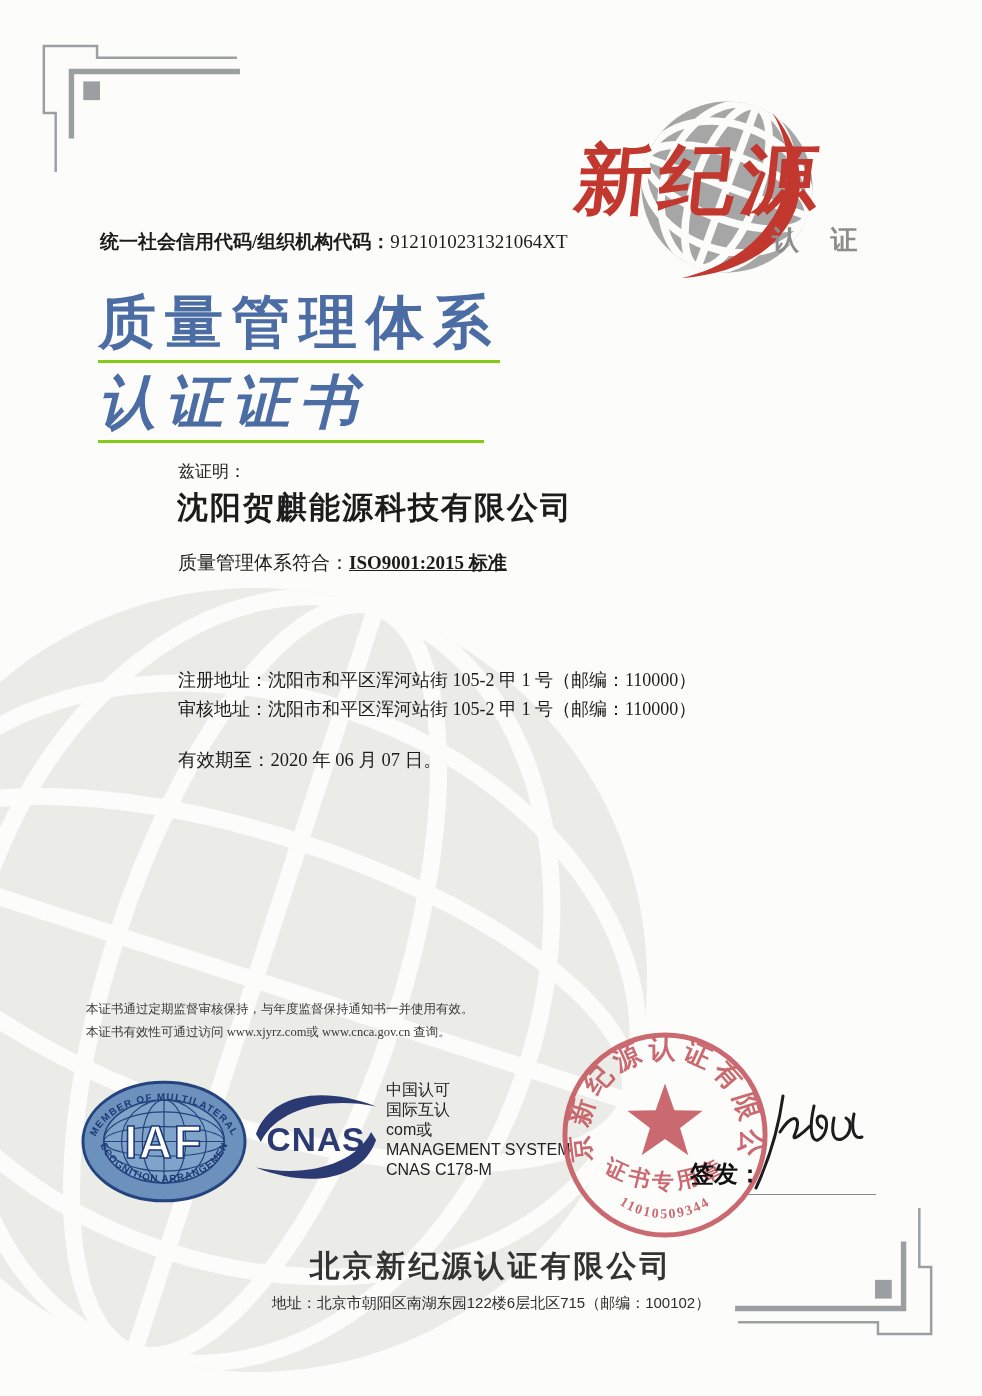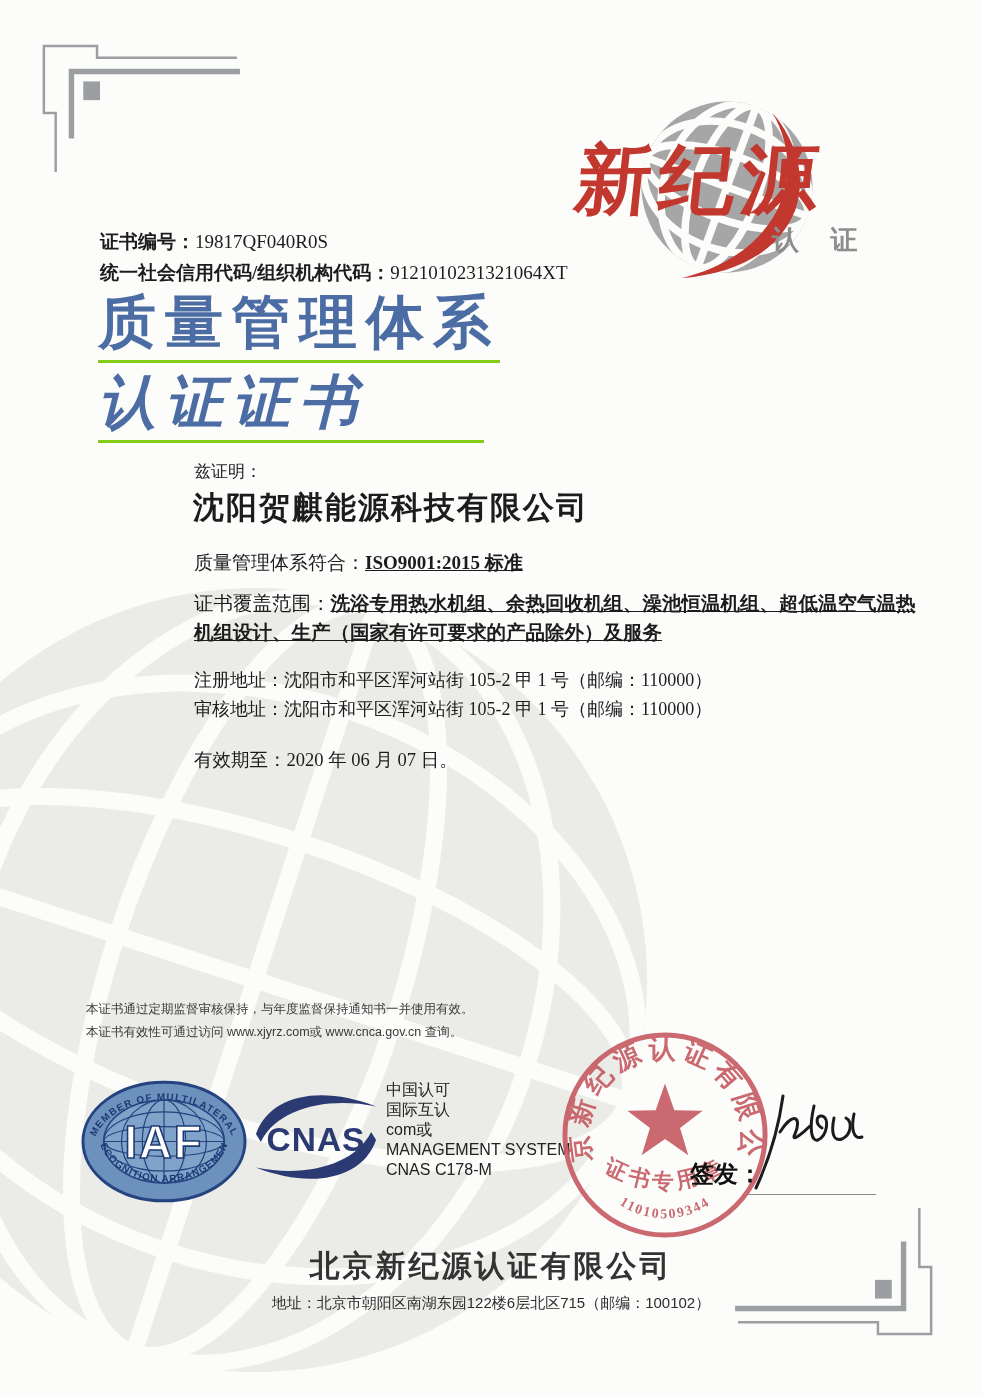--- a/index.html
+++ b/index.html
@@ -29,31 +29,31 @@
   .meta{left:100px;top:226px;z-index:2;font-size:19px;line-height:31px;}
   .meta .lbl{font-weight:bold;}
   
   .title{left:98px;z-index:2;color:#4b6da4;font-weight:bold;line-height:1;}
   .title-line{display:inline-block;font-size:58px;letter-spacing:9px;
     border-bottom:3px solid #84cc16;padding-bottom:8px;}
   #title1{top:294px;}
   #title2{top:374px;font-style:italic;}
   #title2 .title-line{padding-right:118px;}
   
-  .body-block{z-index:2;margin-left:16px;}
+  .body-block{z-index:2;}
   #certify{left:178px;top:460px;font-size:17px;}
   #company{left:177px;top:487px;font-size:31px;font-weight:bold;letter-spacing:2px;}
   #standard{left:178px;top:550px;font-size:19px;}
   #scope{left:178px;top:589px;width:722px;font-size:19.5px;line-height:29px;}
   .b{font-weight:bold;text-decoration:underline;}
   #addresses{left:178px;top:666px;font-size:18px;line-height:29px;}
   #dates{left:178px;top:746px;font-size:18.5px;line-height:29px;}
   
   #notes{left:86px;top:998px;font-size:12.5px;line-height:23px;color:#3a3a3a;
-    font-family:Liberation Sans, sans-serif;z-index:2;}
+    font-family:Liberation Serif, serif;z-index:2;}
   
   #iaf-logo{left:80px;top:1080px;width:168px;height:124px;z-index:2;}
   #cnas-logo{left:252px;top:1086px;width:128px;height:102px;z-index:2;}
   #acc-text{left:386px;top:1080px;z-index:2;font-size:16px;line-height:20px;color:#222;
     font-family:"Liberation Sans","DejaVu Sans",sans-serif;}
   
   #stamp{left:556px;top:1026px;width:218px;height:218px;z-index:5;opacity:.88;}
   #sign-label{left:690px;top:1158px;font-size:24px;font-weight:bold;z-index:6;
     font-family:"Liberation Sans","DejaVu Sans",sans-serif;color:#111;}
   #signature{left:750px;top:1090px;width:128px;height:100px;z-index:6;}
@@ -118,41 +118,35 @@
         <ellipse cx="100" cy="100" rx="90" ry="66"></ellipse>
       </g>
     </g>
     <path d="M 52,196 C 150,172 188,92 148,22 C 206,90 178,186 52,196 Z" fill="#c2372e"></path>
   </svg>
   <div class="abs brand-text">新纪源</div>
   <div class="abs brand-sub">认 证</div>
 
   <div class="abs meta">
     <div>
-      <span class="lbl">证书编号：</span><span>19817QF040R0S</span>
-    </div>
-    <div>
       <span class="lbl">统一社会信用代码/组织机构代码：</span><span>9121010231321064XT</span>
     </div>
   </div>
 
   <div id="title1" class="abs title">
     <span class="title-line">质量管理体系</span>
   </div>
   <div id="title2" class="abs title">
     <span class="title-line">认证证书</span>
   </div>
 
   <div id="certify" class="abs body-block">兹证明：</div>
   <div id="company" class="abs body-block">沈阳贺麒能源科技有限公司</div>
   <div id="standard" class="abs body-block">
     <span>质量管理体系符合：</span><span class="b">ISO9001:2015 标准</span>
-  </div>
-  <div id="scope" class="abs body-block">
-    <span>证书覆盖范围：</span><span class="b">洗浴专用热水机组、余热回收机组、澡池恒温机组、超低温空气温热机组设计、生产（国家有许可要求的产品除外）及服务</span>
   </div>
   <div id="addresses" class="abs body-block">
     <div>
       <span>注册地址：</span><span>沈阳市和平区浑河站街 105-2 甲 1 号（邮编：110000）</span>
     </div>
     <div>
       <span>审核地址：</span><span>沈阳市和平区浑河站街 105-2 甲 1 号（邮编：110000）</span>
     </div>
   </div>
   <div id="dates" class="abs body-block">

